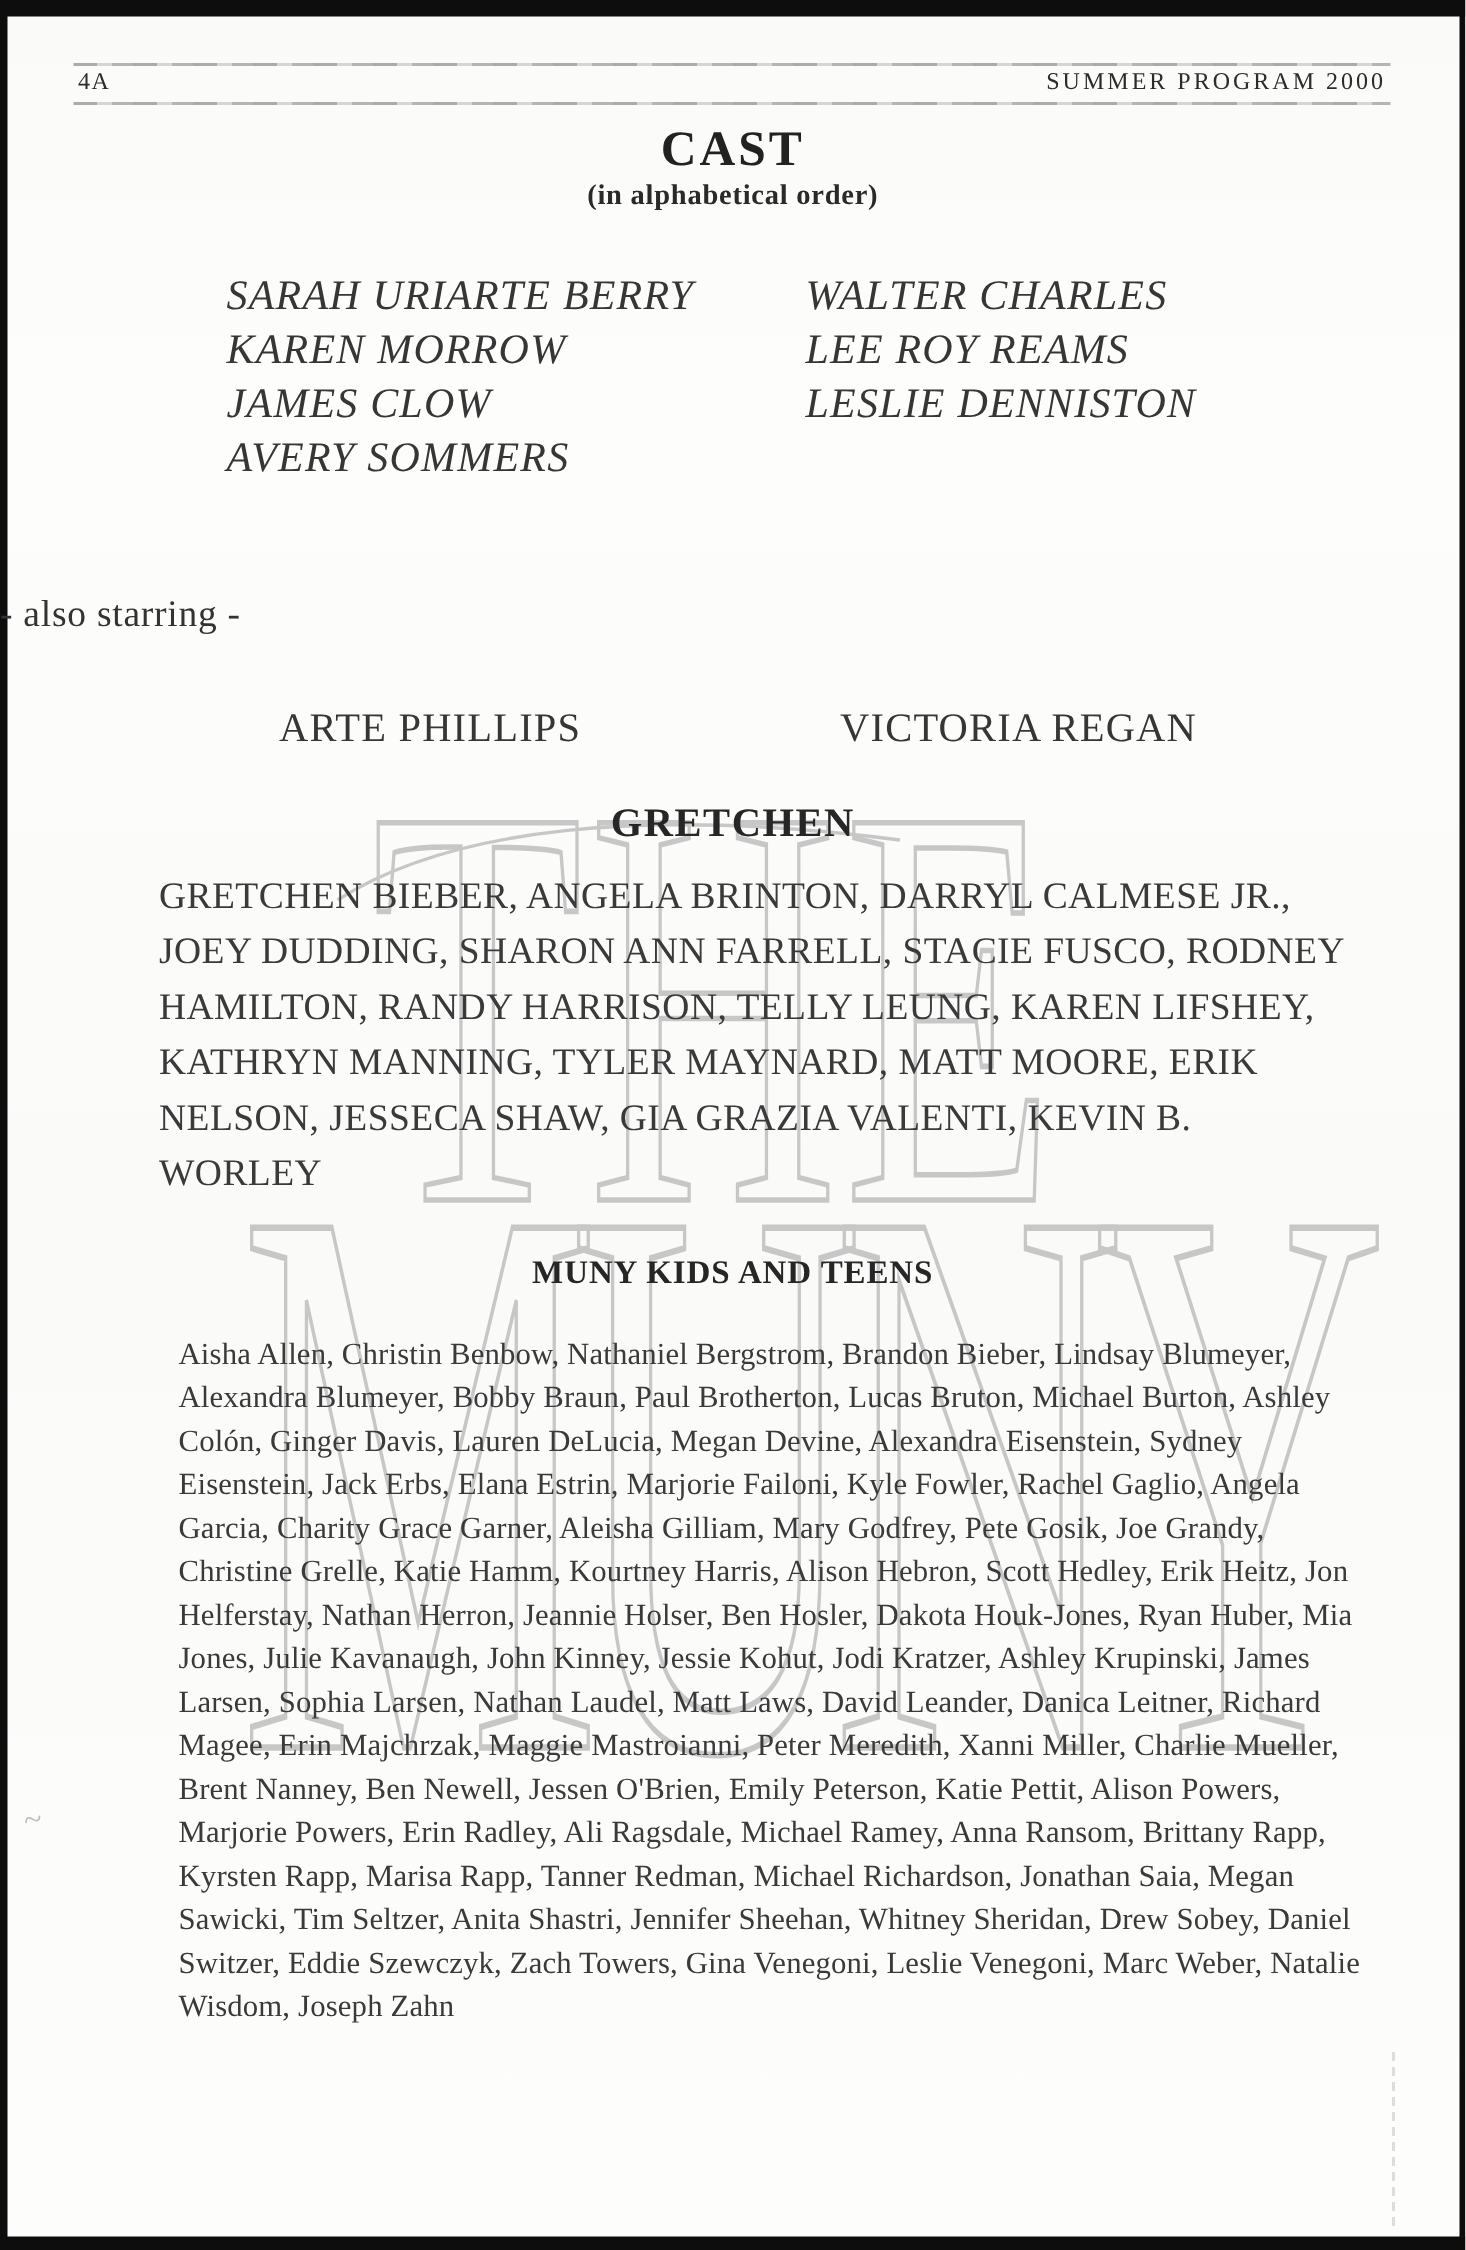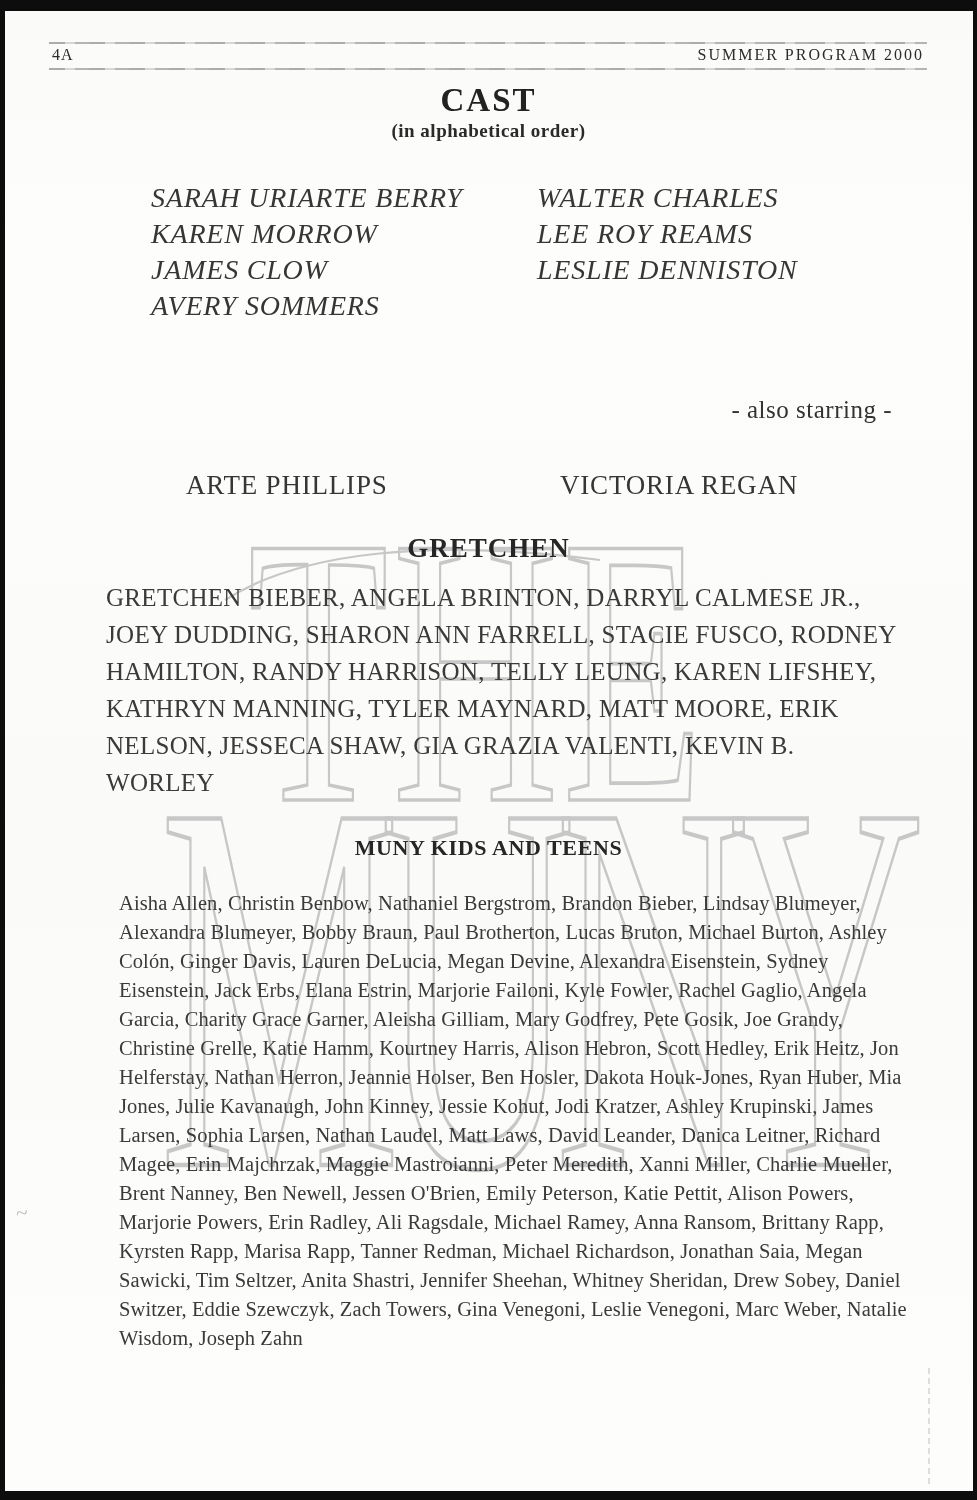--- a/index.html
+++ b/index.html
@@ -57,21 +57,21 @@
 
   
   .cast-grid{
     position:absolute;top:180px;left:151px;width:700px;
     display:grid;grid-template-columns:386px 1fr;
     font-size:28px;line-height:36px;color:#363636;letter-spacing:.8px;font-style:italic;
   }
 
   
   .also-label{
-    position:absolute;top:396px;left:0;width:892px;text-align:right;
+    position:absolute;top:396px;left:0;width:892px;text-align:left;
     font-size:25px;color:#333;letter-spacing:.5px;
   }
   .starring-row{
     position:absolute;top:470px;left:186px;width:612px;
     display:flex;justify-content:space-between;
     font-size:27px;color:#363636;letter-spacing:.8px;
   }
 
   
   .ensemble-title{

